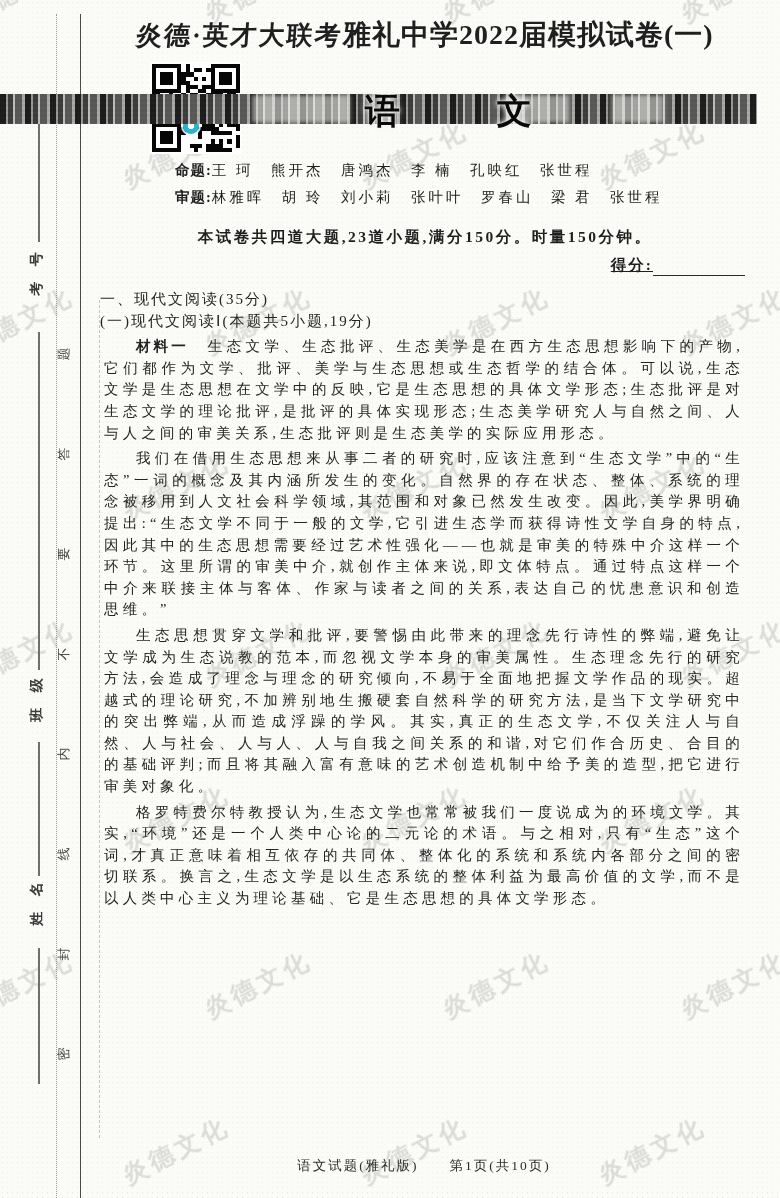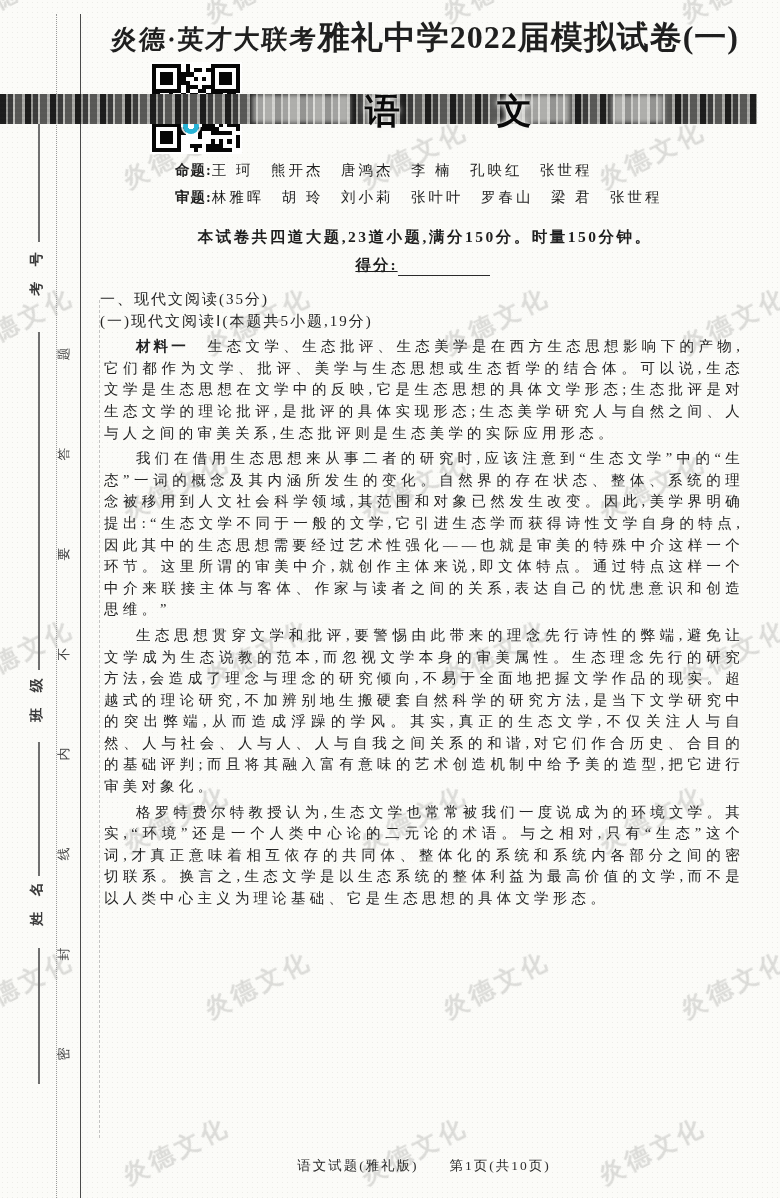--- a/index.html
+++ b/index.html
@@ -30,21 +30,21 @@
   }
   #seal-col .sealch{
     position:absolute;left:52px;width:24px;text-align:center;
     font-size:13px;color:#444;transform:rotate(-90deg);filter:blur(.45px);z-index:2;
   }
   #title{
     position:absolute;top:16px;left:100px;width:650px;text-align:center;z-index:3;
     white-space:nowrap;filter:blur(.3px);
   }
   #title .brand{font-size:26px;font-weight:900;letter-spacing:2px;transform:skewX(-4deg);display:inline-block;}
-  #title .rest{font-size:32px;font-weight:700;letter-spacing:1px;}
+  #title .rest{font-size:28px;font-weight:700;letter-spacing:1px;}
   
   #qr{
     position:absolute;left:150px;top:62px;width:92px;height:92px;background:#fff;
     padding:0;z-index:3;filter:blur(.3px);
   }
   #qr-modules{display:grid;grid-template-columns:repeat(21,4.2px);grid-auto-rows:4.2px;margin:2px;}
   #qr-modules i{display:block;}
   #qr-modules .qb{background:#060606;}
   #qr-modules .qw{background:#fff;}
   #qr-dot{
@@ -71,21 +71,21 @@
   }
   
   .people-row{position:absolute;left:175px;width:560px;z-index:3;font-size:14.5px;letter-spacing:3px;white-space:nowrap;filter:blur(.35px);}
   .people-row .lab{font-weight:bold;letter-spacing:1px;}
   #row-setters{top:161px;}
   #row-reviewers{top:188px;}
   #exam-info{
     position:absolute;top:227px;left:100px;width:650px;text-align:center;z-index:3;
     font-size:15.5px;font-weight:bold;letter-spacing:2.5px;filter:blur(.35px);
   }
-  #score-line{position:absolute;top:255px;left:100px;width:645px;text-align:center;z-index:3;filter:blur(.35px);text-decoration:underline;}
+  #score-line{position:absolute;top:255px;left:100px;width:645px;text-align:right;z-index:3;filter:blur(.35px);text-decoration:underline;}
   #score-line .lab{font-size:15.5px;font-weight:bold;letter-spacing:2px;}
   #score-line .blank{display:inline-block;width:92px;border-bottom:1.6px solid #2a2a2a;height:14px;vertical-align:bottom;}
   
   #main{
     position:absolute;top:289px;left:100px;width:648px;z-index:3;
     font-size:14.5px;line-height:21.6px;letter-spacing:4.2px;
     color:#242424;filter:blur(.33px);
   }
   #main .h1{font-weight:normal;font-size:15px;letter-spacing:2px;}
   #main p{margin:4px;text-indent:2.2em;text-align:justify;}

